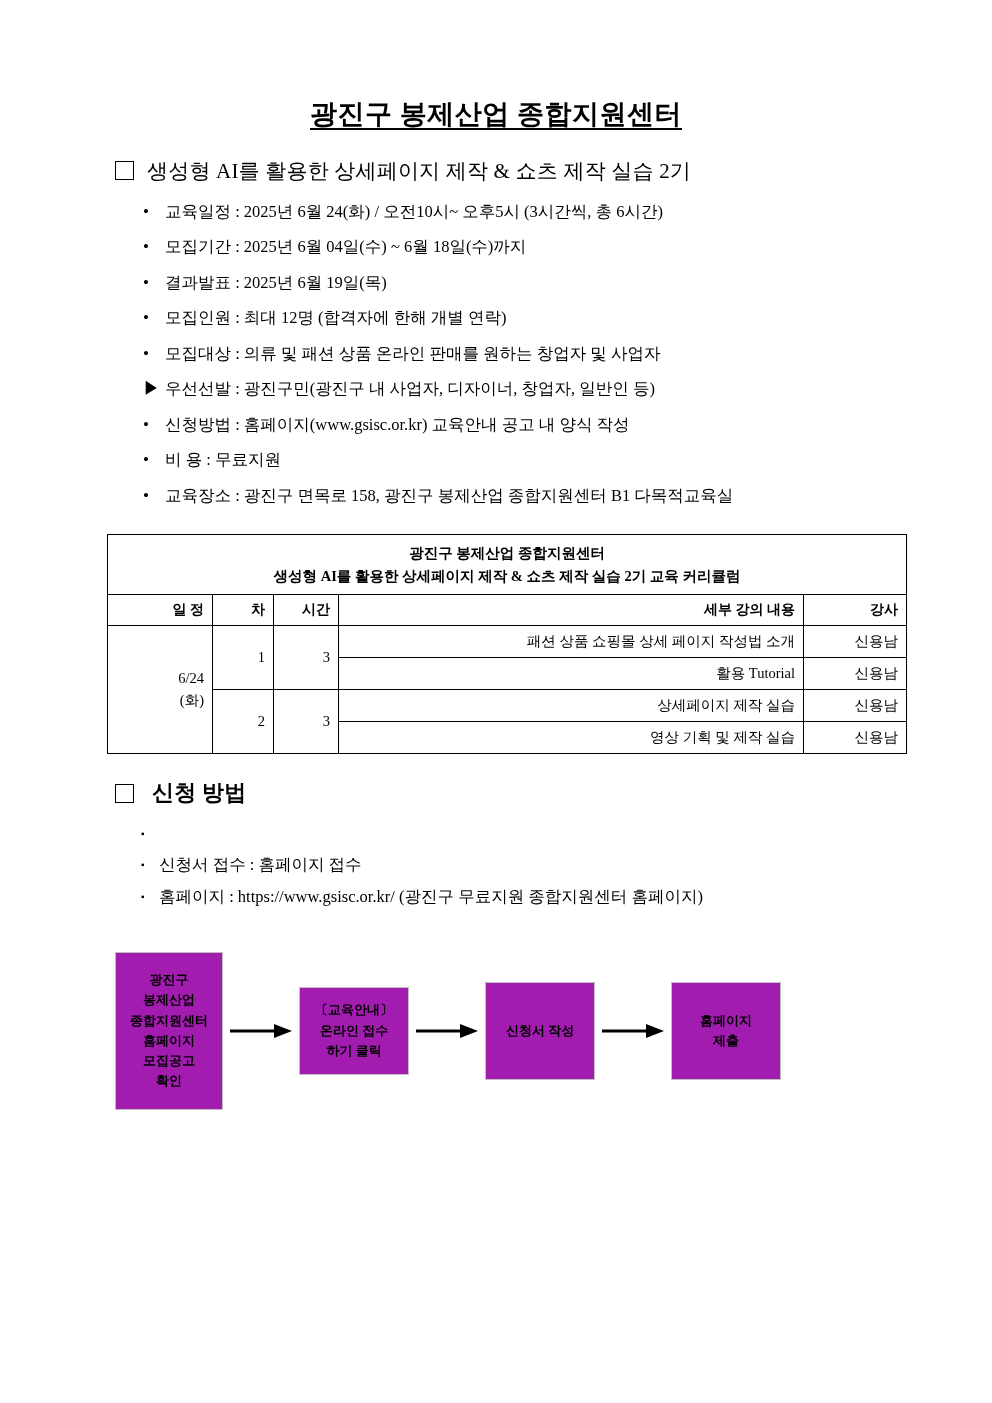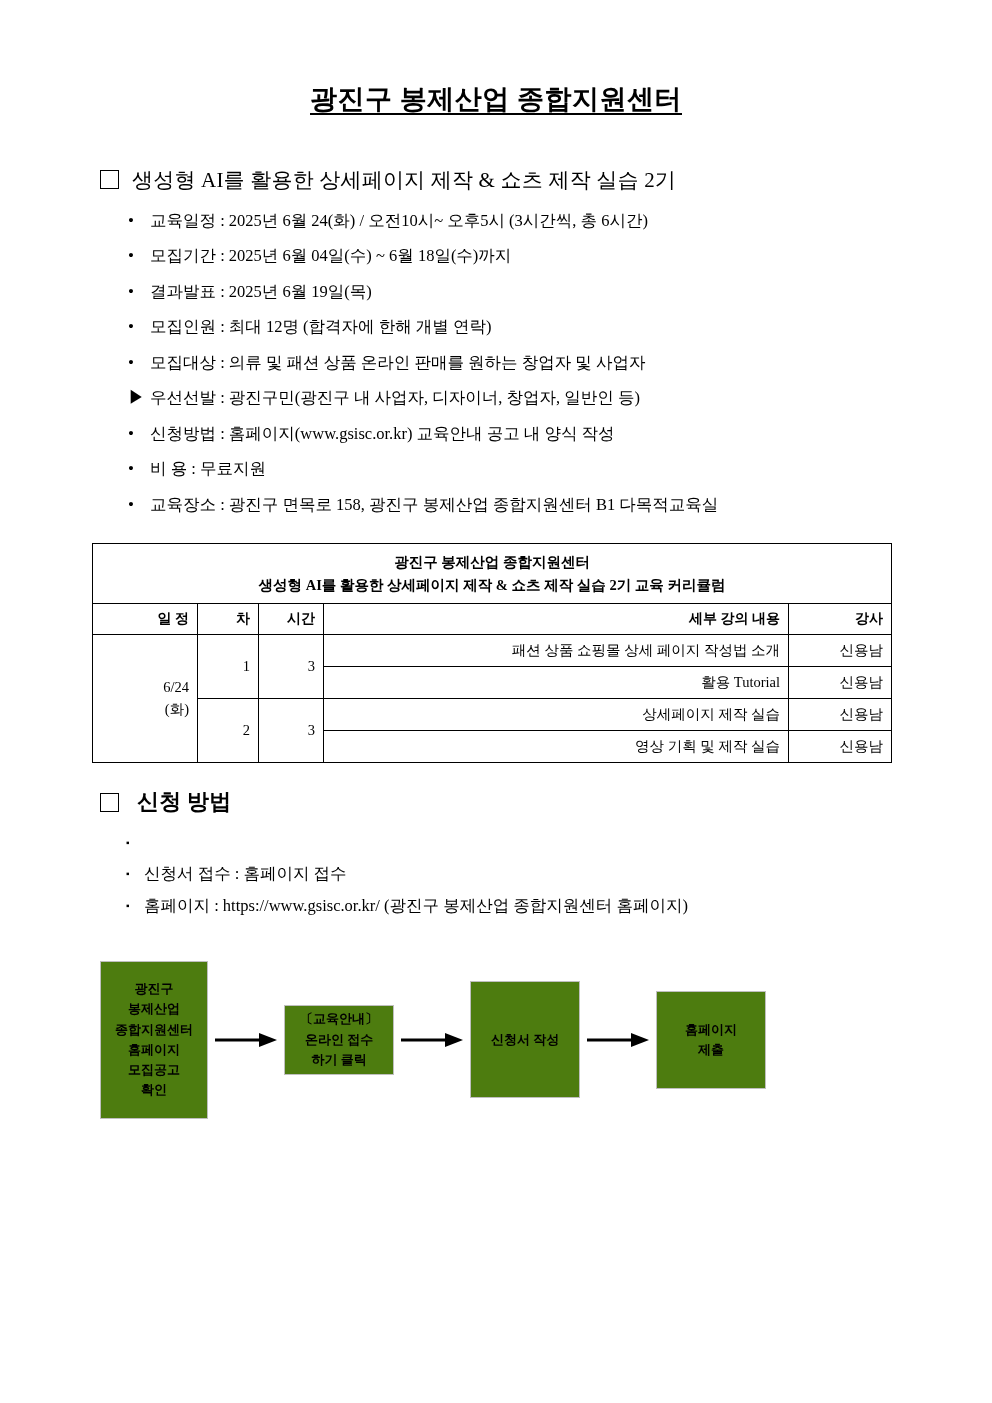--- a/index.html
+++ b/index.html
@@ -10,21 +10,21 @@
   body {
     width: 992px;
     min-height: 1403px;
     font-family: "Liberation Serif", serif;
     color: #000000;
     position: relative;
   }
   .page {
     width: 992px;
     min-height: 1403px;
-    padding: 0;
+    padding: 15px;
     box-sizing: border-box;
   }
 
   
   .title-block {
     padding-top: 78px;
     text-align: center;
   }
   .title-line {
     font-size: 27px;
@@ -34,21 +34,21 @@
     white-space: nowrap;
   }
   .title-line span.u {
     text-decoration: underline;
     text-underline-offset: 5px;
     text-decoration-thickness: 1.5px;
   }
 
   
   .section {
-    margin-top: 44px;
+    margin-top: 20px;
     padding-left: 100px;
     padding-right: 90px;
   }
   .sec-head {
     display: flex;
     align-items: center;
     gap: 13px;
     font-size: 21px;
     margin-bottom: 14px;
   }
@@ -161,34 +161,34 @@
   .colw-teacher { width: 86px; }
 
   
   .flow {
     margin-top: 42px;
     padding-left: 100px;
     display: flex;
     align-items: center;
   }
   .flow-box {
-    background: #4d7c0f;
+    background: #a21caf;
     border: 1px solid #bfbfbf;
     text-align: center;
     font-size: 13px;
     font-weight: bold;
     line-height: 1.55;
     display: flex;
     align-items: center;
     justify-content: center;
     box-sizing: border-box;
   }
   .flow-box.b1 { width: 108px; height: 158px; }
-  .flow-box.b2 { width: 110px; height: 70px; }
-  .flow-box.b3 { width: 110px; height: 117px; }
+  .flow-box.b2 { width: 110px; height: 88px; }
+  .flow-box.b3 { width: 110px; height: 98px; }
   .flow-box.b4 { width: 110px; height: 98px; }
   .arrow {
     width: 76px;
     display: flex;
     align-items: center;
     justify-content: center;
   }
   .arrow svg { display: block; }
   .flow-box .lines span { display: block; }
 </style>
@@ -301,21 +301,21 @@
     <ul class="squares">
       <li>
         <span class="sq">▪</span>
       </li>
       <li>
         <span class="sq">▪</span>
         <span class="txt">신청서 접수 : 홈페이지 접수</span>
       </li>
       <li>
         <span class="sq">▪</span>
-        <span class="txt">홈페이지 : https://www.gsisc.or.kr/ (광진구 봉제산업 종합지원센터 홈페이지)</span>
+        <span class="txt">홈페이지 : https://www.gsisc.or.kr/ (광진구 무료지원 종합지원센터 홈페이지)</span>
       </li>
     </ul>
   </div>
 
   <div class="flow">
     <div class="flow-box b1">
       <div class="lines">
         <span>광진구</span>
         <span>봉제산업</span>
         <span>종합지원센터</span>

